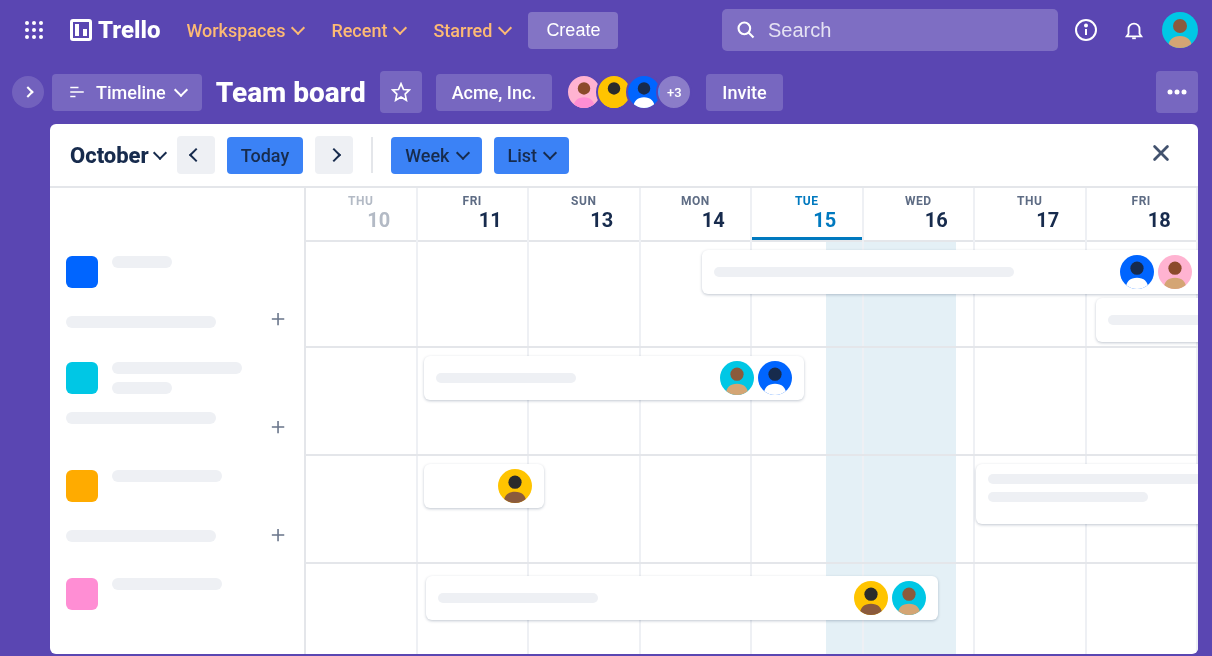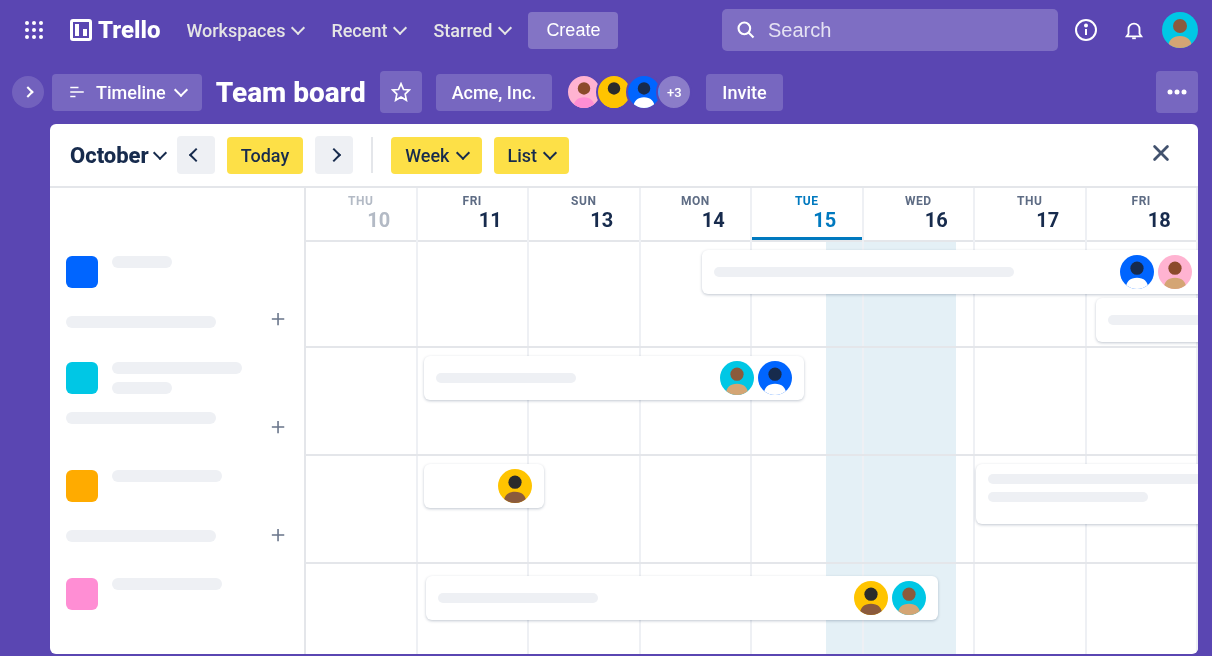--- a/index.html
+++ b/index.html
@@ -29,21 +29,21 @@
   padding: 0 8px; cursor: pointer;
 }
 .brand .logo-sq {
   width: 22px; height: 22px; border: 3px solid #fff; border-radius: 3px;
   display: flex; align-items: flex-end; justify-content: space-between; padding: 2px;
 }
 .brand .logo-sq span { background: #fff; width: 4px; }
 .brand .logo-sq span:first-child { height: 100%; }
 .brand .logo-sq span:last-child { height: 60%; }
 .nav-item {
-  color: #e5e5e5; font-size: 18px; font-weight: 500;
+  color: #fdba74; font-size: 18px; font-weight: 500;
   padding: 8px 10px; display: flex; align-items: center; gap: 8px;
   border-radius: 4px; cursor: pointer;
 }
 .create-btn {
   background: rgba(255,255,255,0.25);
   color: #fff; font-size: 18px; font-weight: 500;
   padding: 8px 18px; border-radius: 4px; cursor: pointer; border: none;
 }
 .spacer { flex: 1; }
 .search-box {
@@ -108,21 +108,21 @@
 }
 .tl-header {
   display: flex; align-items: center; padding: 12px 20px; gap: 12px;
   border-bottom: 2px solid #e4e6ea;
 }
 .month-btn {
   display: flex; align-items: center; gap: 6px;
   font-size: 22px; font-weight: 800; color: #172b4d; cursor: pointer;
 }
 .nav-pill {
-  background: #fde047; color: #172b4d;
+  background: #3b82f6; color: #172b4d;
   padding: 8px 14px; border-radius: 4px; cursor: pointer;
   font-size: 18px; font-weight: 500; display:flex;align-items:center;gap:8px;
 }
 .nav-arrow {
   width: 38px; height: 38px; background: #eef0f4;
   display:flex;align-items:center;justify-content:center;
   border-radius:4px; cursor:pointer;
 }
 .divider-v { width: 2px; height: 36px; background: #e4e6ea; margin: 0 6px;}
 .close-x { margin-left: auto; cursor: pointer; padding: 6px;}

